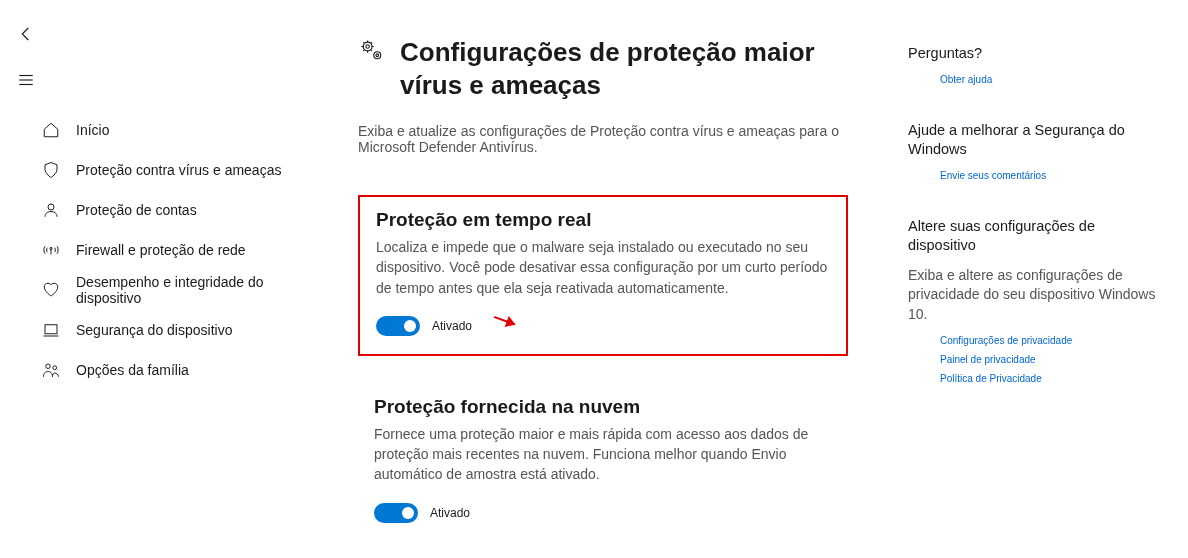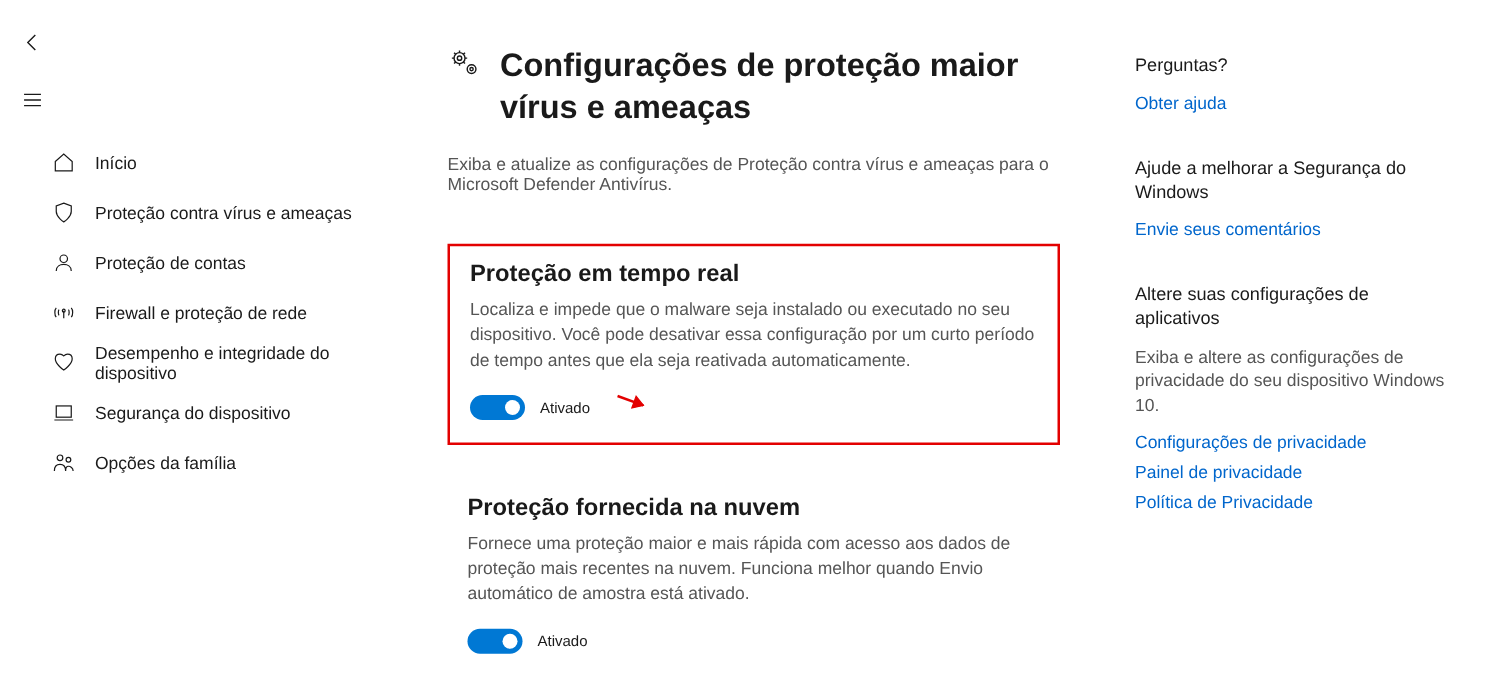--- a/index.html
+++ b/index.html
@@ -143,24 +143,25 @@
     line-height: 1.35;
   }
   .rp-text {
     font-size: 14px;
     color: #555;
     line-height: 1.4;
     margin-bottom: 10px;
   }
   .link {
     color: #0066cc;
-    font-size: 14px;
+    font-size: 10px;
     cursor: pointer;
     display: block;
     margin-bottom: 8px;
+    margin-left: 32px;
   }
 </style>
 </head>
 <body>
 
 <div class="layout">
 
   <div class="sidebar">
     <div class="top-btn">
       <svg width="18" height="18" viewBox="0 0 24 24" fill="none" stroke="#1a1a1a" stroke-width="1.5">
@@ -289,20 +290,20 @@
   <div class="right-panel">
     <div class="rp-block">
       <div class="rp-heading">Perguntas?</div>
       <span class="link">Obter ajuda</span>
     </div>
     <div class="rp-block">
       <div class="rp-heading">Ajude a melhorar a Segurança do Windows</div>
       <span class="link">Envie seus comentários</span>
     </div>
     <div class="rp-block">
-      <div class="rp-heading">Altere suas configurações de aplicativos</div>
+      <div class="rp-heading">Altere suas configurações de dispositivo</div>
       <div class="rp-text">Exiba e altere as configurações de privacidade do seu dispositivo Windows 10.</div>
       <span class="link">Configurações de privacidade</span>
       <span class="link">Painel de privacidade</span>
       <span class="link">Política de Privacidade</span>
     </div>
   </div>
 </div>
 
 </body></html>

